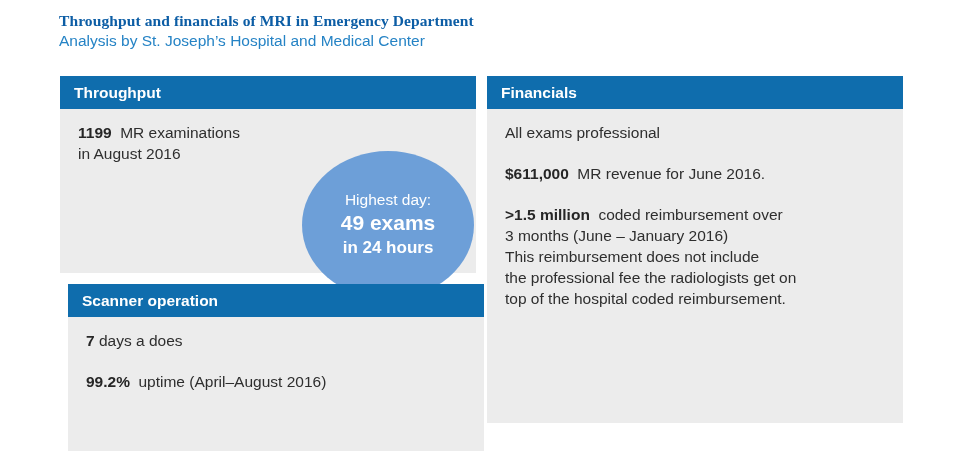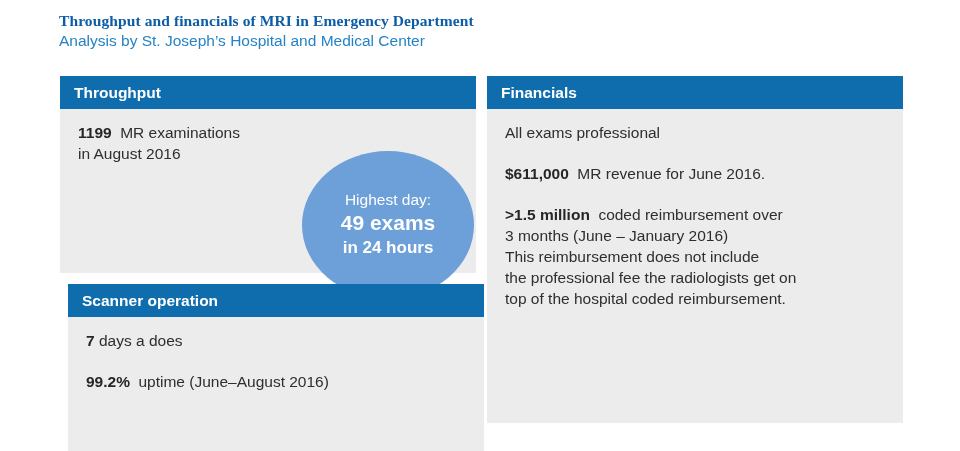--- a/index.html
+++ b/index.html
@@ -113,21 +113,21 @@
 
   <section class="panel panel-scanner">
     <div class="panel-header">
       <span>Scanner operation</span>
     </div>
     <div class="panel-body">
       <p class="stat">
         <strong class="stat-value tight">7</strong><span class="stat-text">days a does</span>
       </p>
       <p class="stat">
-        <strong class="stat-value">99.2%</strong><span class="stat-text">uptime (June–August 2016)</span>
+        <strong class="stat-value">99.2%</strong><span class="stat-text">uptime (April–August 2016)</span>
       </p>
     </div>
   </section>
 
   <section class="panel panel-financials">
     <div class="panel-header">
       <span>Financials</span>
     </div>
     <div class="panel-body">
       <p class="stat">

